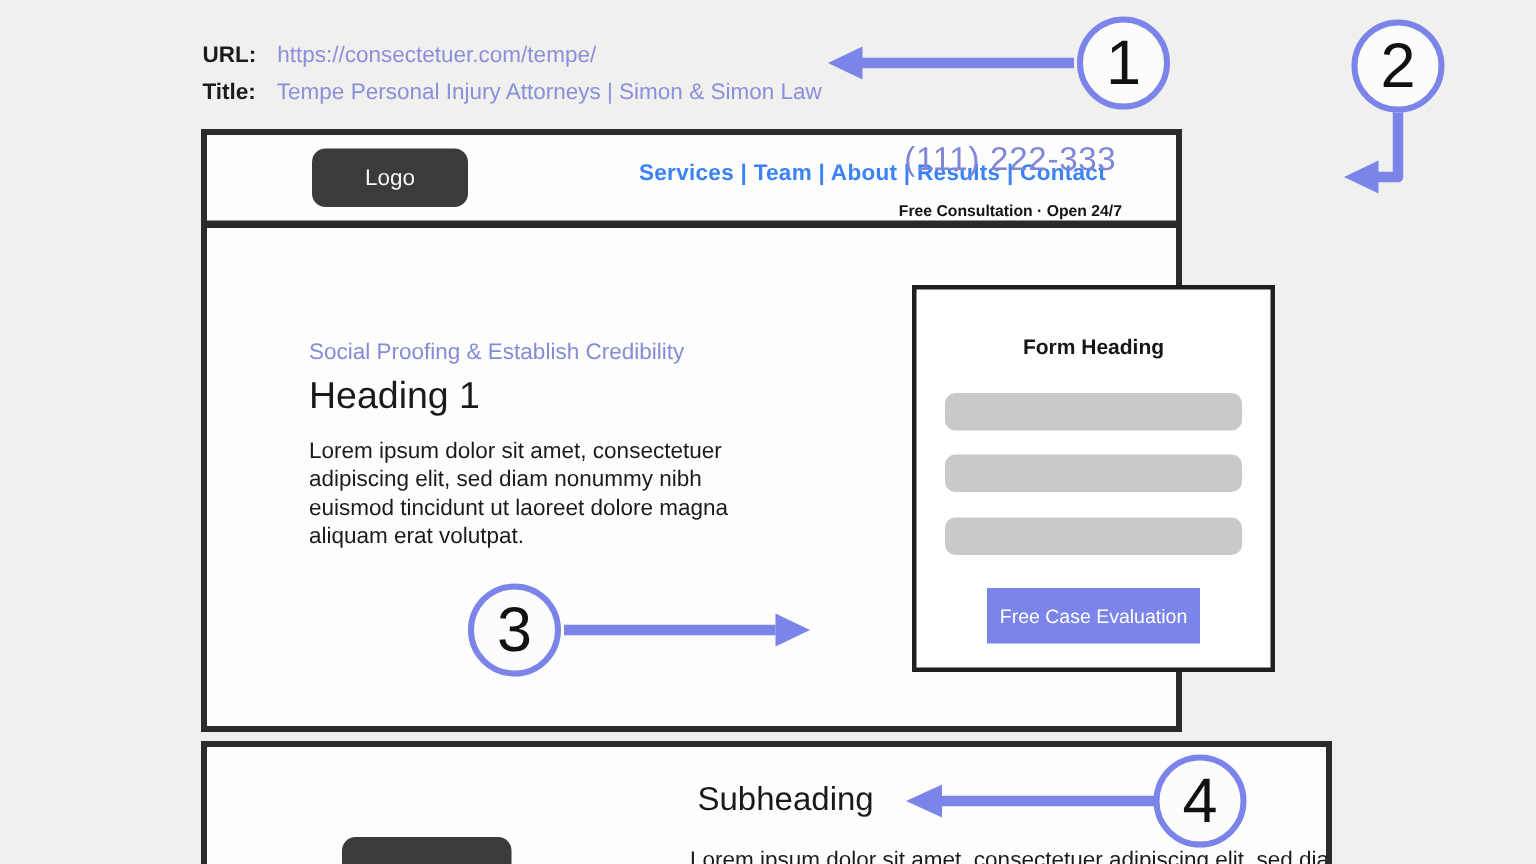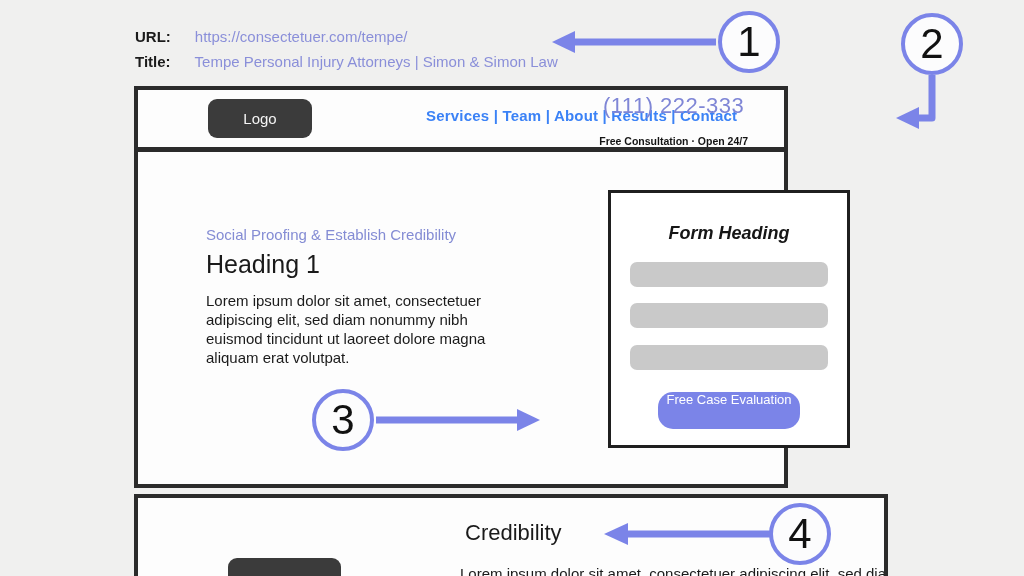--- a/index.html
+++ b/index.html
@@ -2,21 +2,21 @@
 <html><head>
 <meta charset="utf-8">
 <style>
   * { margin:0; padding:0; box-sizing:border-box; }
   html,body { width:1024px; height:576px; }
   body { font-family:"Liberation Sans", sans-serif; }
   .stage { position:relative; width:1024px; height:576px; overflow:hidden; background:#f0f0ef; }
 
   
   .meta { position:absolute; left:135px; top:28px; }
-  .meta-row { display:flex; align-items:baseline; gap:24px; height:25px; font-size:15px; }
+  .meta-row { display:flex; align-items:baseline; gap:14px; height:25px; font-size:15px; }
   .meta-label { font-weight:700; color:#1b1b1b; }
   .meta-link { color:#8a8fd9; }
 
   
   .box1 { position:absolute; left:134px; top:86px; width:654px; height:402px;
           background:#fdfdfd; border:4px solid #2b2b2b; }
   .header-divider { position:absolute; left:0; right:0; top:57px; height:5px; background:#2b2b2b; }
 
   .logo-btn { position:absolute; left:70px; top:9px; width:104px; height:39px;
               background:#3b3b3b; border-radius:9px; color:#f4f4f4; font-size:15px;
@@ -26,27 +26,27 @@
   .phone-number { font-size:22px; color:#7f86d6; letter-spacing:.5px; line-height:26px; }
   .phone-tagline { font-size:10.5px; font-weight:700; color:#141414; margin-top:16px; }
 
   .eyebrow { position:absolute; left:68px; top:136px; font-size:15px; color:#848cd4; }
   .h1 { position:absolute; left:68px; top:160px; font-size:25px; font-weight:500; color:#1a1a1a; }
   .hero-body { position:absolute; left:68px; top:201px; width:294px; font-size:15px; line-height:19px; color:#1b1b1b; }
 
   .lead-form { position:absolute; left:470px; top:100px; width:242px; height:258px;
                background:#ffffff; border:3px solid #1f1f1f; }
   .form-heading { position:absolute; left:0; right:0; top:30px; text-align:center;
-                  font-size:18px; font-weight:600; color:#161616;font-style:italic; }
+                  font-size:14px; font-weight:600; color:#161616; }
   .form-field { position:absolute; left:50%; transform:translateX(-50%); width:198px; height:25px;
                 background:#c9c9c9; border-radius:7px; }
   .f1 { top:69px; } .f2 { top:110px; } .f3 { top:152px; }
   .form-cta { position:absolute; left:50%; transform:translateX(-50%); top:199px; width:142px; height:37px;
-              background:#7b84e8; border-radius:15px; color:#ffffff; font-size:13px;
-              display:flex; align-items:flex-start; justify-content:center; }
+              background:#7b84e8; border-radius:0; color:#ffffff; font-size:13px;
+              display:flex; align-items:center; justify-content:center; }
 
   
   .box2 { position:absolute; left:134px; top:494px; width:754px; height:120px;
           background:#fdfdfd; border:4px solid #2b2b2b; overflow:hidden; }
   .subheading { position:absolute; left:327px; top:22px; font-size:22px; font-weight:500; color:#1a1a1a; }
   .box2-logo { position:absolute; left:90px; top:60px; width:113px; height:40px;
                background:#3b3b3b; border-radius:9px; }
   .box2-body { position:absolute; left:322px; top:67px; width:430px; font-size:15px;
                color:#1b1b1b; white-space:nowrap; }
 
@@ -97,21 +97,21 @@
       <div class="form-field f1"></div>
       <div class="form-field f2"></div>
       <div class="form-field f3"></div>
       <div class="form-cta">
         <span>Free Case Evaluation</span>
       </div>
     </div>
   </div>
 
   <div class="box2">
-    <div class="subheading">Credibility</div>
+    <div class="subheading">Subheading</div>
     <div class="box2-logo"></div>
     <div class="box2-body">Lorem ipsum dolor sit amet, consectetuer adipiscing elit, sed diam nonummy</div>
   </div>
 
   <svg class="overlay" viewBox="0 0 1024 576">
     <g stroke="#7b84e8" stroke-width="7" fill="#7b84e8" stroke-linejoin="round">
       <line x1="716" y1="42" x2="574" y2="42"></line>
       <polygon points="552,42 575,31 575,53" stroke="none"></polygon>
 
       <path d="M932 75 V118 H916" fill="none"></path>

